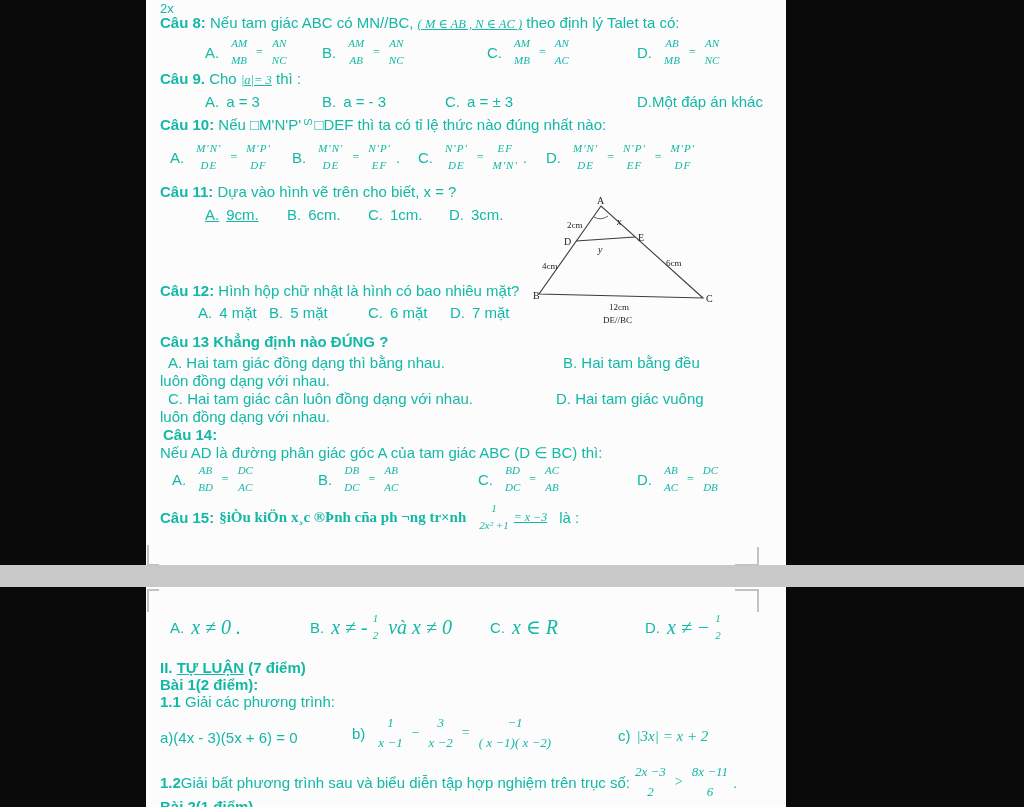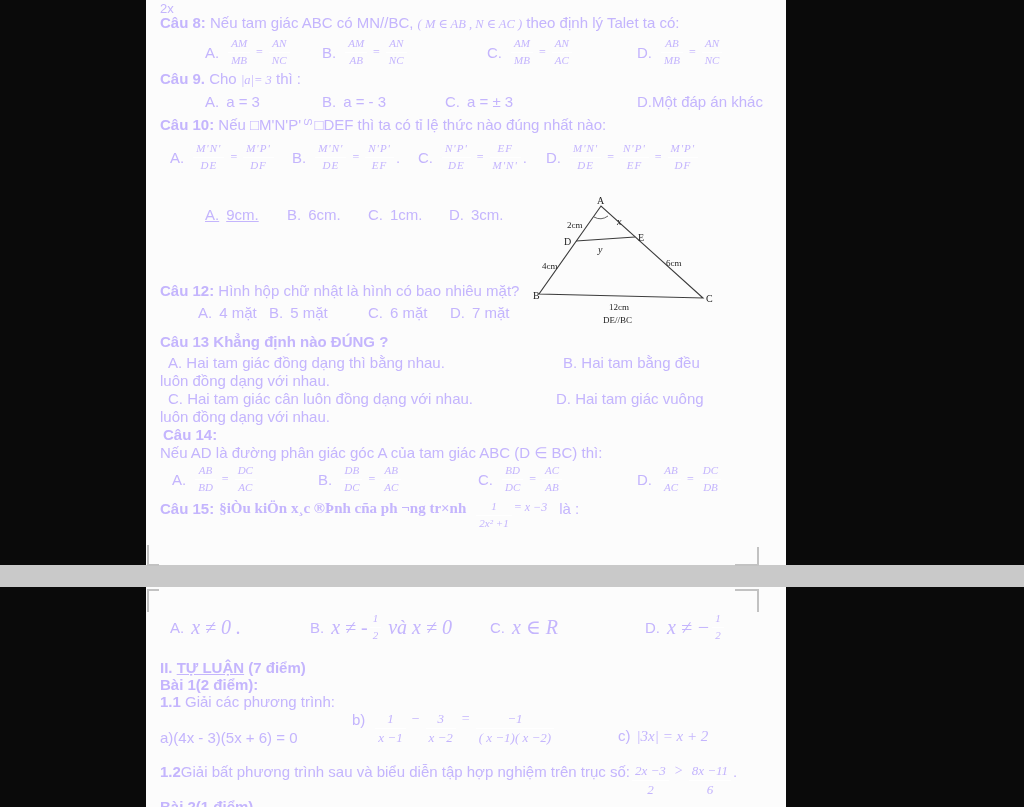--- a/index.html
+++ b/index.html
@@ -1,30 +1,30 @@
 <!DOCTYPE html>
 <html><head>
 <meta charset="utf-8">
 <style>
   html,body{margin:0;padding:0;background:#0a0a0a;}
   #stage{position:relative;width:1024px;height:807px;overflow:hidden;background:#0a0a0a;
-         font-family:"Liberation Sans","DejaVu Sans",sans-serif;color:#c4b5fd;}
+         font-family:"Liberation Sans","DejaVu Sans",sans-serif;color:#14b8a6;}
   .sheet{position:absolute;background:#fcfcfc;z-index:1;}
   #sheet1{left:146px;top:0;width:640px;height:565px;}
   #sheet2{left:146px;top:587px;width:640px;height:220px;}
   .band{position:absolute;left:0;top:565px;width:1024px;height:22px;background:#c9c9c9;z-index:4;}
   .corner{position:absolute;z-index:5;}
   .row{position:absolute;font-size:15px;white-space:nowrap;z-index:2;}
-  .frow{display:flex;align-items:flex-start;}
+  .frow{display:flex;align-items:center;}
   .opt{position:absolute;top:0;height:100%;display:flex;align-items:center;white-space:nowrap;}
   .opt2{position:absolute;top:0;white-space:nowrap;}
   .okey{margin-right:7px;}
   .b{font-weight:bold;}
   .ul{text-decoration:underline;}
-  .math{font-family:"Liberation Serif","DejaVu Serif",serif;font-style:italic;font-size:12.5px;}
+  .math{font-family:"Liberation Serif","DejaVu Serif",serif;font-style:italic;font-size:12.5px;text-decoration:underline;}
   .mi{font-family:"Liberation Serif","DejaVu Serif",serif;font-style:italic;font-size:20px;}
   .legacy{font-family:"Liberation Serif","DejaVu Serif",serif;font-weight:bold;margin-left:5px;}
   .frac{display:inline-block;text-align:center;vertical-align:middle;margin:0 2px;
         font-family:"Liberation Serif","DejaVu Serif",serif;font-style:italic;
         font-size:11px;line-height:1.25;}
   .frac .fn{display:block;border-bottom:1px solid #ffffff;padding:0 3px 1px;}
   .frac .fd{display:block;padding:1px 3px 0;}
   .frac-lg{font-size:13px;}
   .feq{margin:0 4px;font-family:"Liberation Serif","DejaVu Serif",serif;font-size:12px;}
   .sp{letter-spacing:1px;font-family:Liberation Serif, serif;}
@@ -157,20 +157,21 @@
         </span>
         <span class="feq">=</span>
         <span class="frac sp">
           <span class="fn">M'P'</span>
           <span class="fd">DF</span>
         </span>
         <span></span>
       </span>
 </div>
 
+<div class="row" style="left:160px;top:183px;"><span class="b">Câu 11:</span><span> Dựa vào hình vẽ trên cho biết, x =  ?</span></div>
 
 <div class="row" style="left:0;top:206px;width:1024px;">
   <span class="opt2" style="left:205px;text-decoration:underline;"><span class="okey">A.</span><span>9cm.</span></span>
   <span class="opt2" style="left:287px;"><span class="okey">B.</span><span>6cm.</span></span>
   <span class="opt2" style="left:368px;"><span class="okey">C.</span><span>1cm.</span></span>
   <span class="opt2" style="left:449px;"><span class="okey">D.</span><span>3cm.</span></span>
 </div>
 
 <svg width="190" height="138" viewBox="0 0 190 138" style="position:absolute;left:533px;top:195px;z-index:2;">
   <g stroke="#3c3c3c" stroke-width="1.1" fill="none">

